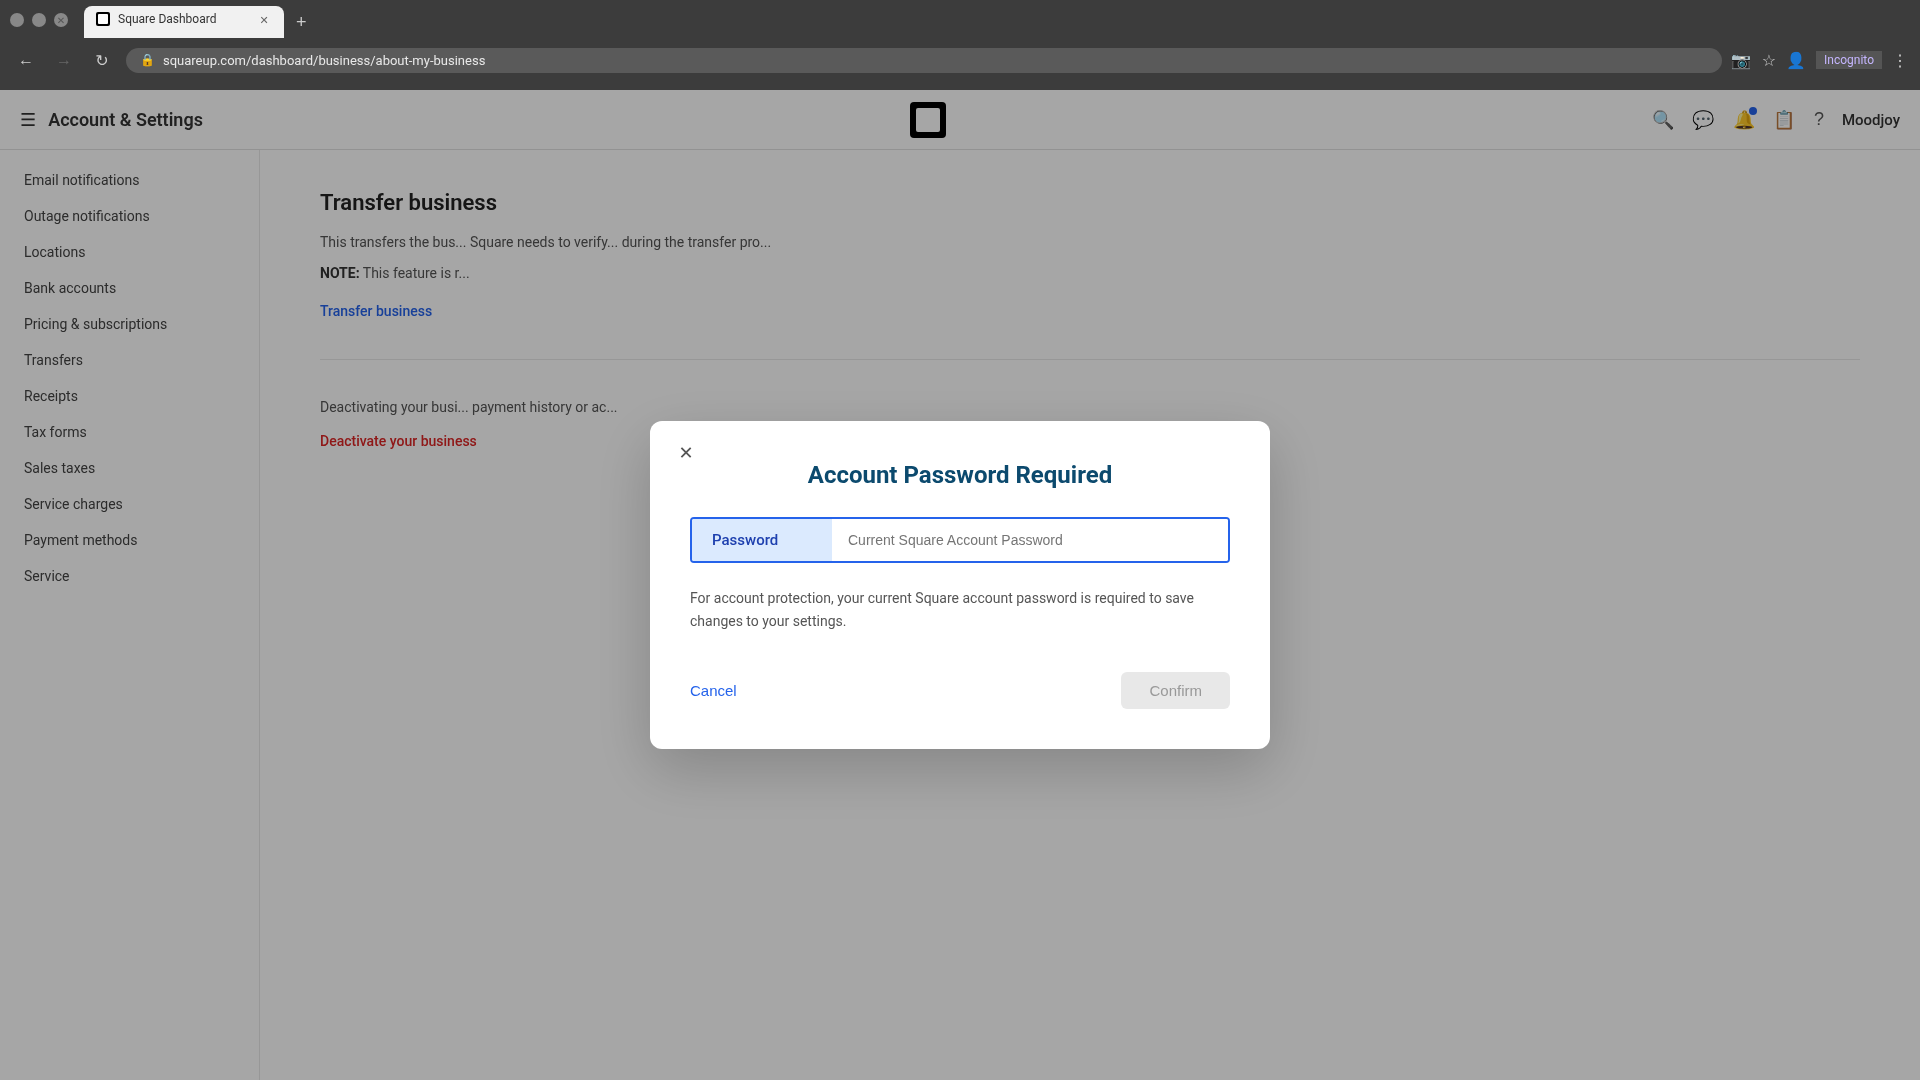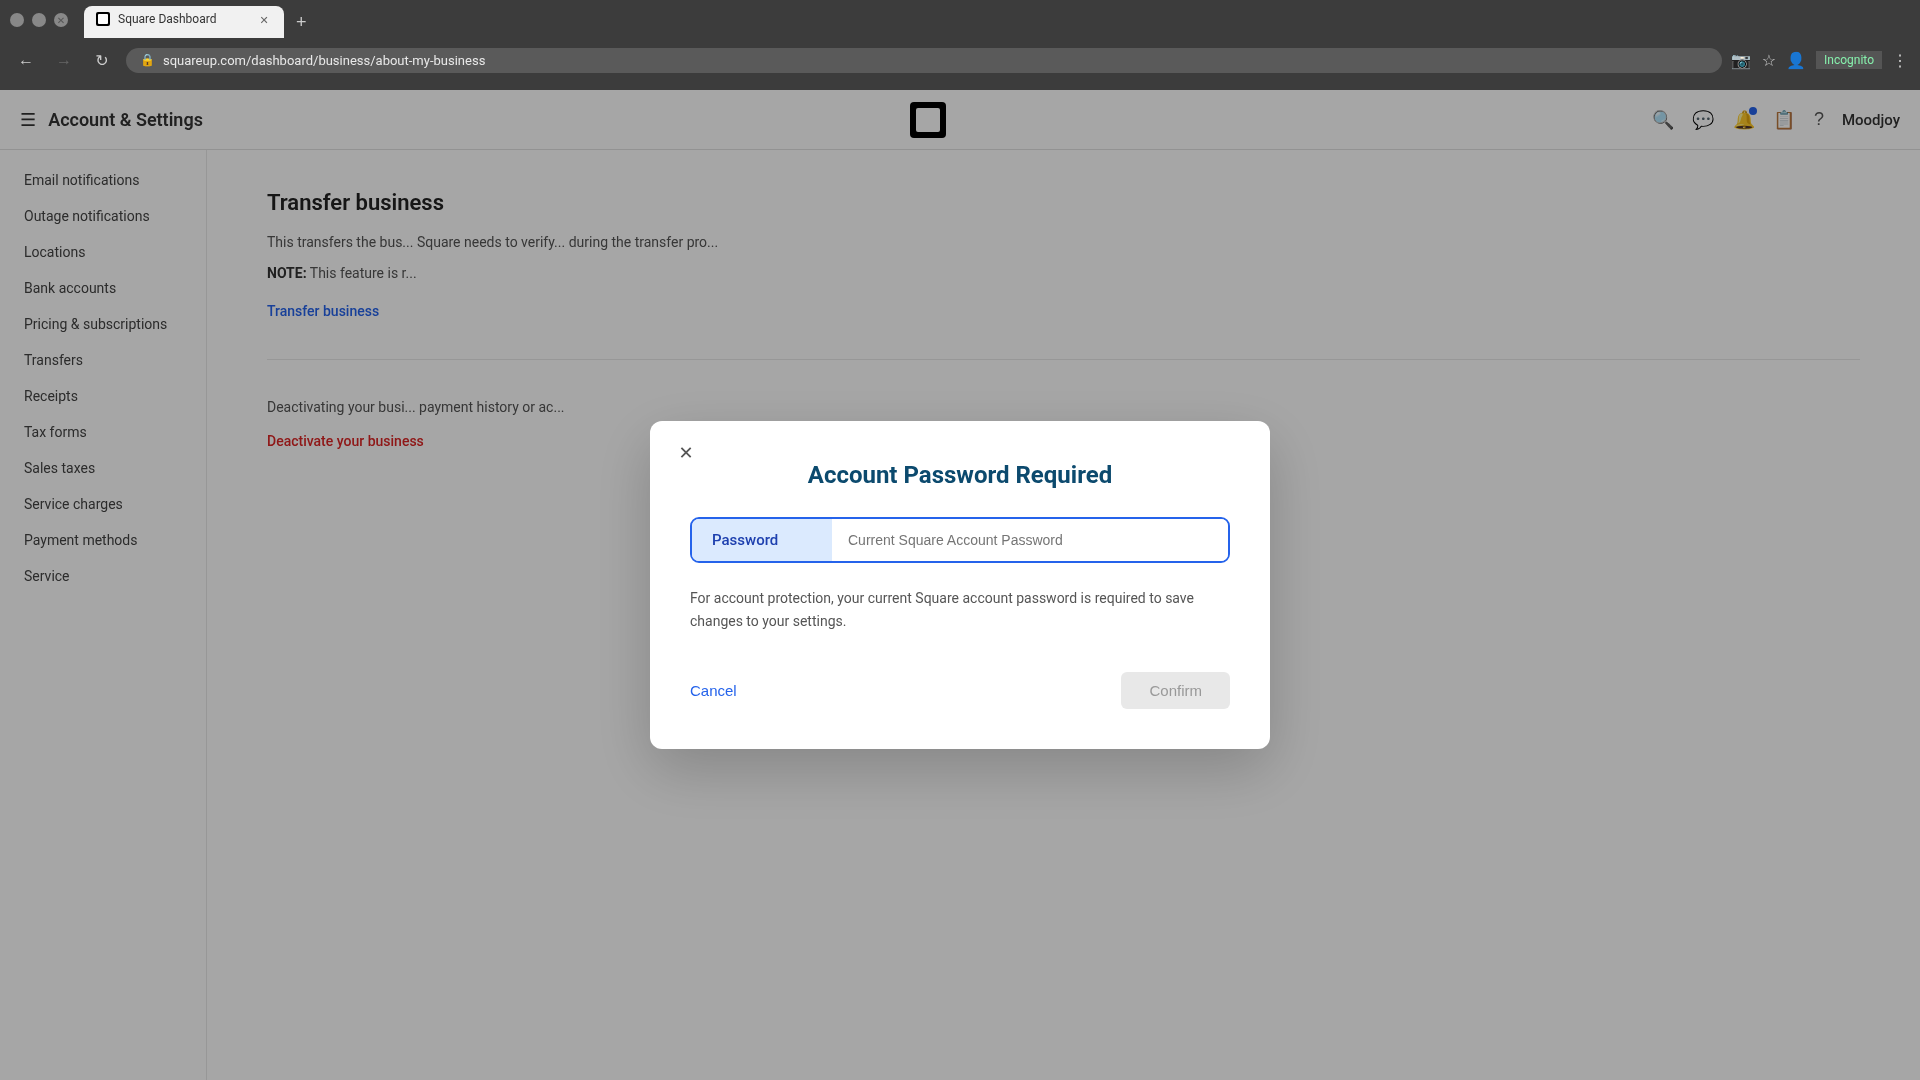--- a/index.html
+++ b/index.html
@@ -108,21 +108,21 @@
     .address-bar .lock-icon { color: #ccc; font-size: 12px; }
     .address-bar .url-text { color: #e8e8e8; font-size: 13px; }
     .address-bar-right {
       display: flex; gap: 10px; align-items: center;
     }
     .toolbar-icon { color: #ccc; font-size: 16px; cursor: pointer; }
     .incognito-badge {
       background: #555;
       border-radius: 0;
       padding: 2px 8px;
-      color: #86efac;
+      color: #c4b5fd;
       font-size: 12px;
       display: flex; align-items: center; gap: 4px;
     }
 
     
     .app-container {
       display: flex;
       flex-direction: column;
       height: calc(1080px - 90px);
       background: #fff;
@@ -192,21 +192,21 @@
 
     
     .main-content {
       display: flex;
       flex: 1;
       overflow: hidden;
     }
 
     
     .sidebar {
-      width: 207px;
+      width: 260px;
       background: #fff;
       border-right: 1px solid #e8e8e8;
       overflow-y: auto;
       padding: 12px 0;
       flex-shrink: 0;
     }
     .sidebar-item {
       padding: 10px 24px;
       font-size: 14px;
       color: #444;
@@ -293,21 +293,21 @@
     .modal-title {
       font-size: 24px;
       font-weight: 700;
       color: #0c4a6e;
       text-align: center;
       margin-bottom: 28px;
     }
     .password-row {
       display: flex;
       border: 2px solid #2563eb;
-      border-radius: 9px;
+      border-radius: 4px;
       margin-bottom: 24px;
       overflow: hidden;
     }
     .password-label {
       background: #dbeafe;
       padding: 12px 20px;
       font-size: 15px;
       font-weight: 500;
       color: #1e40af;
       display: flex;

